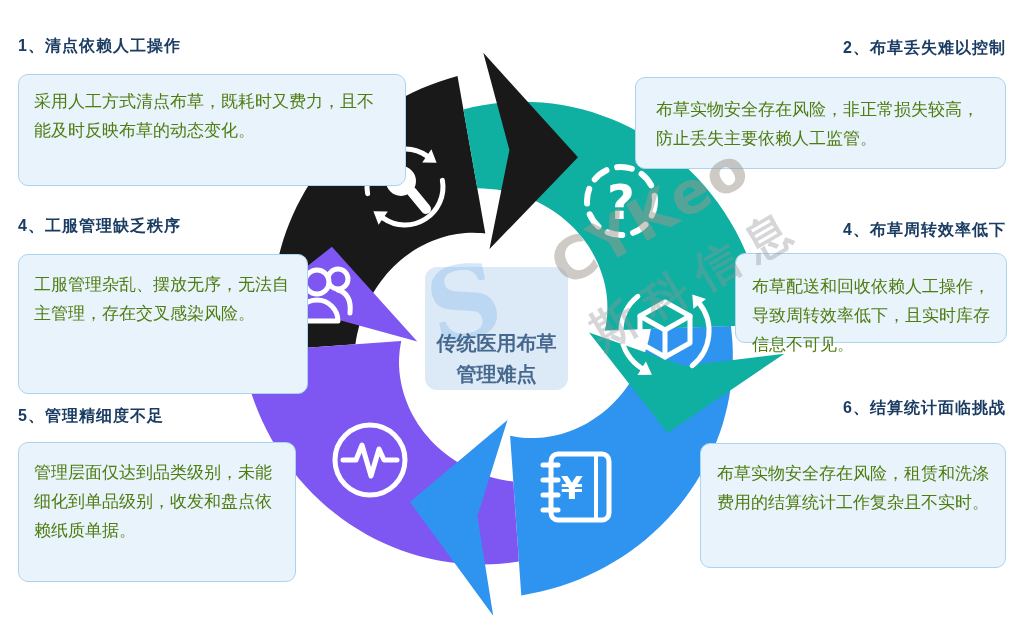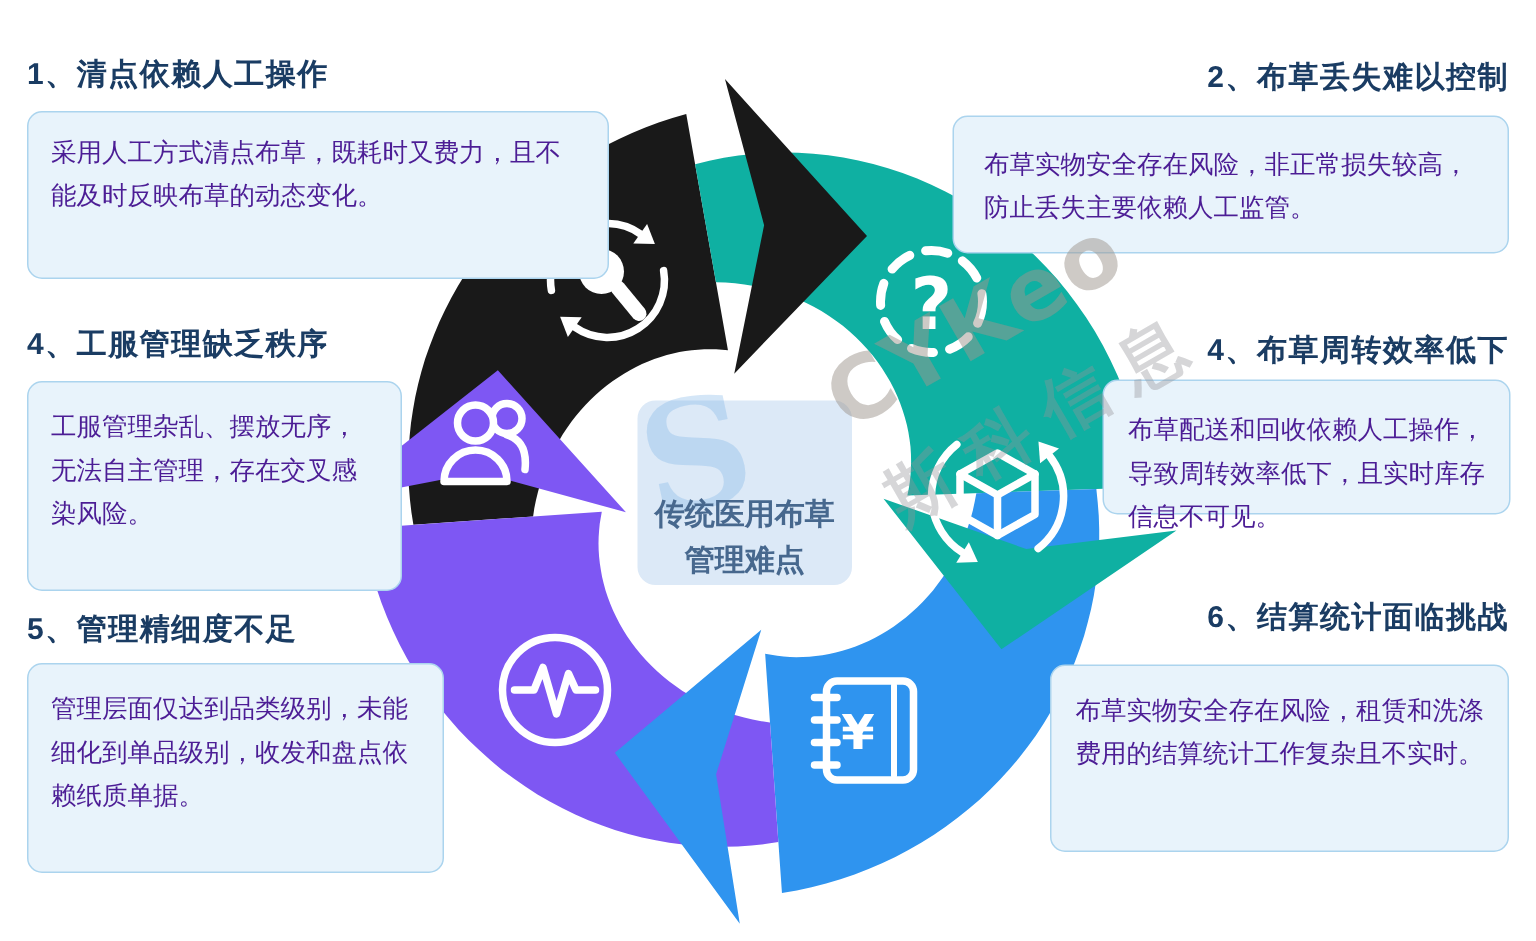--- a/index.html
+++ b/index.html
@@ -1,28 +1,28 @@
 <!DOCTYPE html>
 <html><head>
 <meta charset="utf-8">
 <style>
   html,body{margin:0;padding:0}
   body{
     width:1024px;height:627px;position:relative;background:#ffffff;
     font-family:"Liberation Sans", sans-serif;overflow:hidden;
   }
   .heading{
-    position:absolute;z-index:5;font-size:20px;font-weight:bold;
+    position:absolute;z-index:5;font-size:16px;font-weight:bold;
     color:#1a3c63;letter-spacing:1px;white-space:nowrap;
   }
   .heading.right{text-align:left;}
   .tbox{
     position:absolute;z-index:4;box-sizing:border-box;
     background:#e8f3fb;border:1.5px solid #abd4ee;border-radius:10px;
-    font-size:17px;line-height:29px;color:#4c1d95;padding:12px 15px;
+    font-size:17px;line-height:29px;color:#4d7c0f;padding:12px 15px;
   }
   #ring-svg{position:absolute;left:0;top:0;z-index:1;}
   .center-box{
     position:absolute;z-index:6;left:425px;top:267px;width:143px;height:123px;
     background:#dce9f7;border-radius:12px;
   }
   .center-swirl{
     position:absolute;z-index:7;left:428px;top:244px;
     font-size:100px;font-weight:bold;font-family:"DejaVu Serif", serif;
     color:rgba(125,180,230,0.33);transform:rotate(-12deg);pointer-events:none;
@@ -108,21 +108,21 @@
   </g>
 </svg>
 
 <div class="heading" style="left:18px;top:36px">1、清点依赖人工操作</div>
 <div class="tbox" style="left:18px;top:74px;width:388px;height:112px">采用人工方式清点布草，既耗时又费力，且不能及时反映布草的动态变化。</div>
 
 <div class="heading right" style="right:18px;top:38px">2、布草丢失难以控制</div>
 <div class="tbox" style="left:635px;top:77px;width:371px;height:92px;padding:17px 20px">布草实物安全存在风险，非正常损失较高，防止丢失主要依赖人工监管。</div>
 
 <div class="heading" style="left:18px;top:216px">4、工服管理缺乏秩序</div>
-<div class="tbox" style="left:18px;top:254px;width:250px;height:140px;padding:15px">工服管理杂乱、摆放无序，无法自主管理，存在交叉感染风险。</div>
+<div class="tbox" style="left:18px;top:254px;width:290px;height:140px;padding:15px">工服管理杂乱、摆放无序，无法自主管理，存在交叉感染风险。</div>
 
 <div class="heading right" style="right:18px;top:220px">4、布草周转效率低下</div>
 <div class="tbox" style="left:735px;top:253px;width:272px;height:90px;padding:18px 16px">布草配送和回收依赖人工操作，导致周转效率低下，且实时库存信息不可见。</div>
 
 <div class="heading" style="left:18px;top:406px">5、管理精细度不足</div>
 <div class="tbox" style="left:18px;top:442px;width:278px;height:140px;padding:15px">管理层面仅达到品类级别，未能细化到单品级别，收发和盘点依赖纸质单据。</div>
 
 <div class="heading right" style="right:18px;top:398px">6、结算统计面临挑战</div>
 <div class="tbox" style="left:700px;top:443px;width:306px;height:125px;padding:15px 16px">布草实物安全存在风险，租赁和洗涤费用的结算统计工作复杂且不实时。</div>
 

